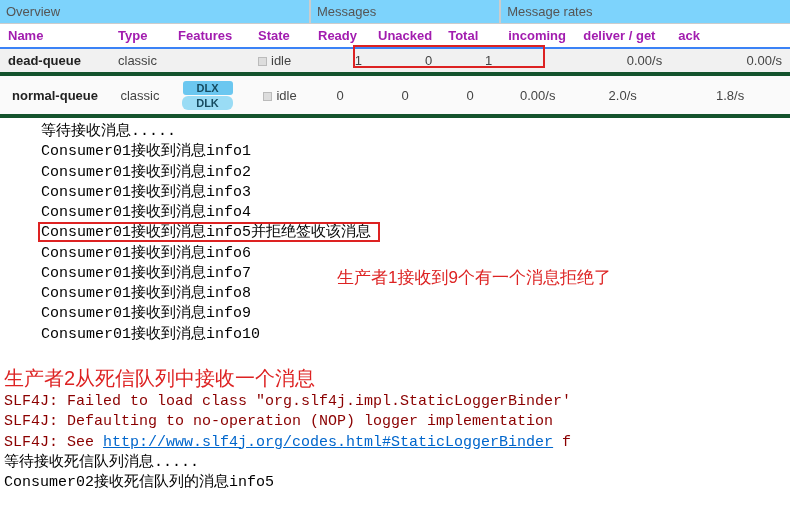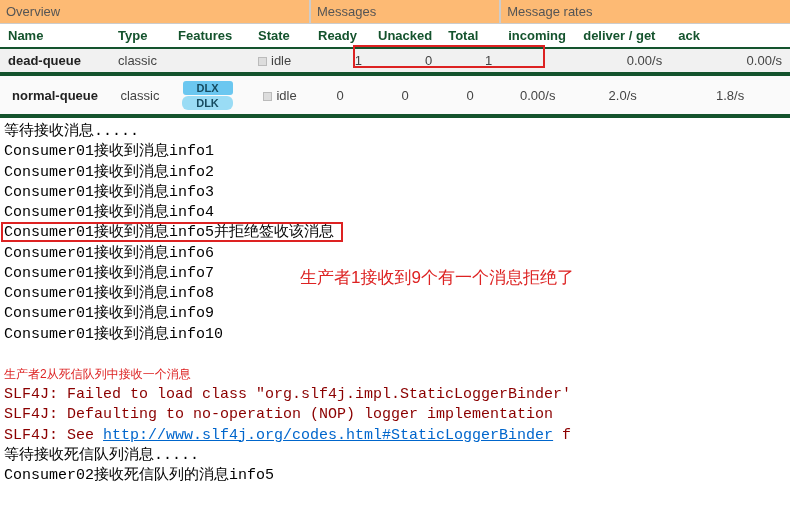--- a/index.html
+++ b/index.html
@@ -17,31 +17,31 @@
   }
   th, td {
     text-align: left;
     padding: 4px 8px;
     border-bottom: 1px solid #ddd;
     vertical-align: middle;
   }
   .section-header th {
     font-weight: normal;
     color: #555;
-    background: #fdba74;
+    background: #7dd3fc;
     border-bottom: 1px solid #ccc;
     border-left: 2px solid #ccc;
     padding-left: 6px;
   }
   .section-header th:first-child { border-left: none; }
   .col-header th {
     font-weight: bold;
-    color: #14532d;
+    color: #a21caf;
     background: #fff;
-    border-bottom: 2px solid #14532d;
+    border-bottom: 2px solid #3b82f6;
   }
   .data-row td {
     background: #f1f1f1;
     border-bottom: 4px solid #14532d;
   }
   .data-row.alt td {
     background: #fafafa;
     text-align: center;
   }
   .queue-name {
@@ -77,21 +77,21 @@
   }
   .table-wrap { position: relative; }
   .console {
     font-family: "Courier New", Consolas, monospace;
     font-size: 15px;
     line-height: 1.35;
     padding: 4px 4px;
     white-space: pre;
     color: #000;
   }
-  .console-wrap { position: relative; }
+  .console-wrap { position: relative; margin-left: 37px; }
   .red-text { color: #d22; }
   .brown-text { color: #8b0000; }
   .link-text { color: #0066cc; text-decoration: underline; }
   .annotation {
     position: absolute;
     color: #d22;
     font-family: "Microsoft YaHei", sans-serif;
     font-size: 17px;
   }
 </style>
@@ -158,18 +158,18 @@
 <span>Consumer01接收到消息info5并拒绝签收该消息</span>
 <span>Consumer01接收到消息info6</span>
 <span>Consumer01接收到消息info7</span>
 <span>Consumer01接收到消息info8</span>
 <span>Consumer01接收到消息info9</span>
 <span>Consumer01接收到消息info10</span></div>
 <div class="red-box" style="left:1px; top:104px; width:342px; height:20px;"></div>
 <div class="annotation" style="left:300px; top:148px;">生产者1接收到9个有一个消息拒绝了</div>
 </div>
 
-<div class="console" style="margin-top:12px;"><span class="red-text" style="font-family:'Microsoft YaHei',sans-serif;font-size:12px;">生产者2从死信队列中接收一个消息</span>
+<div class="console" style="margin-top:12px;"><span class="red-text" style="font-family:'Microsoft YaHei',sans-serif;font-size:20px;">生产者2从死信队列中接收一个消息</span>
 <span class="brown-text">SLF4J: Failed to load class "org.slf4j.impl.StaticLoggerBinder'</span>
 <span class="brown-text">SLF4J: Defaulting to no-operation (NOP) logger implementation</span>
 <span class="brown-text"><span>SLF4J: See </span><span class="link-text">http://www.slf4j.org/codes.html#StaticLoggerBinder</span><span> f</span></span>
 <span>等待接收死信队列消息.....</span>
 <span>Consumer02接收死信队列的消息info5</span></div>
 
 </body></html>

